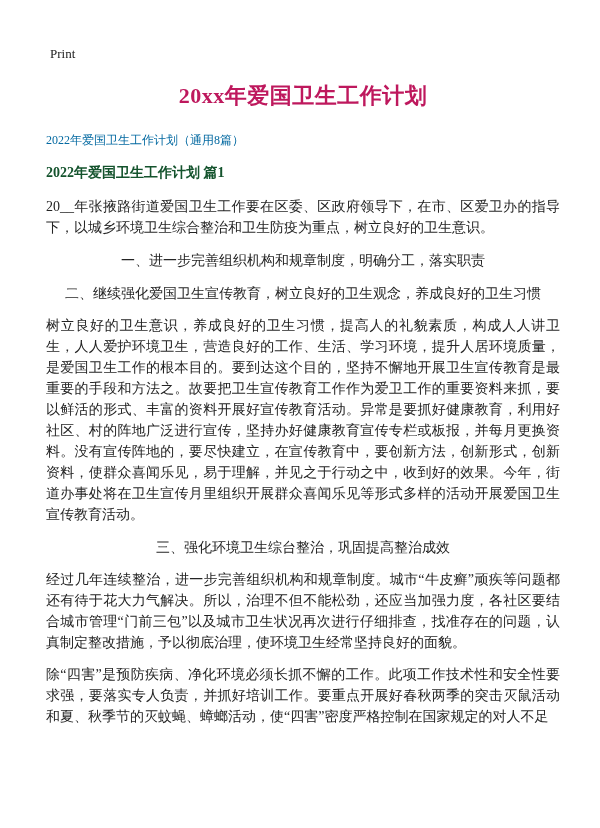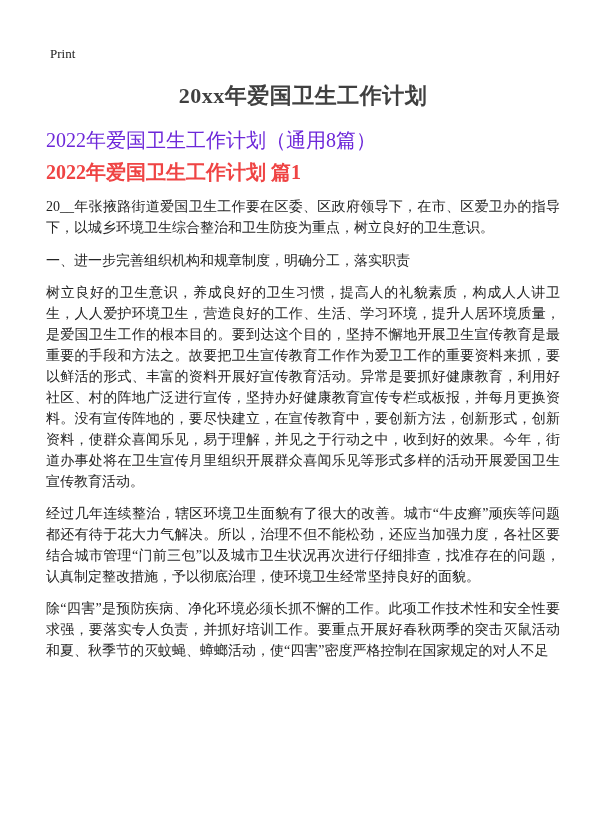--- a/index.html
+++ b/index.html
@@ -28,64 +28,66 @@
     color: #222222;
     display: inline-block;
     cursor: pointer;
   }
   .doc-title {
     font-size: 22px;
     line-height: 26px;
     font-weight: bold;
     text-align: center;
     margin: 6px 0 21px 0;
-    color: #404040;
+    color: #be185d;
     letter-spacing: 0.5px;
   }
   .doc-subtitle {
-    font-size: 20px;
+    font-size: 12px;
     line-height: 21px;
     margin: 7px 0 11px 0;
-    color: #6d28d9;
+    color: #0369a1;
   }
   .doc-heading {
-    font-size: 20px;
+    font-size: 14px;
     line-height: 21px;
     font-weight: bold;
     margin: 0 0 13px 0;
-    color: #ef4444;
+    color: #14532d;
   }
   .doc-body p {
     font-size: 14px;
     line-height: 21px;
     margin: 0 0 11px 0;
     text-align: justify;
     text-justify: inter-ideograph;
     color: #242424;
     word-break: break-all;
   }
   .doc-body p.section-heading {
-    text-align: left;
+    text-align: center;
     margin-top: 12px;
   }
 </style>
 </head>
 <body>
 
 <div class="page">
 
   <div class="print-link">Print</div>
 
   <h1 class="doc-title">20xx年爱国卫生工作计划</h1>
 
   <p class="doc-subtitle">2022年爱国卫生工作计划（通用8篇）</p>
 
   <p class="doc-heading">2022年爱国卫生工作计划 篇1</p>
 
   <div class="doc-body">
       <p class="paragraph">20__年张掖路街道爱国卫生工作要在区委、区政府领导下，在市、区爱卫办的指导下，以城乡环境卫生综合整治和卫生防疫为重点，树立良好的卫生意识。</p>
       <p class="section-heading">一、进一步完善组织机构和规章制度，明确分工，落实职责</p>
+      <p class="section-heading">二、继续强化爱国卫生宣传教育，树立良好的卫生观念，养成良好的卫生习惯</p>
       <p class="paragraph">树立良好的卫生意识，养成良好的卫生习惯，提高人的礼貌素质，构成人人讲卫生，人人爱护环境卫生，营造良好的工作、生活、学习环境，提升人居环境质量，是爱国卫生工作的根本目的。要到达这个目的，坚持不懈地开展卫生宣传教育是最重要的手段和方法之。故要把卫生宣传教育工作作为爱卫工作的重要资料来抓，要以鲜活的形式、丰富的资料开展好宣传教育活动。异常是要抓好健康教育，利用好社区、村的阵地广泛进行宣传，坚持办好健康教育宣传专栏或板报，并每月更换资料。没有宣传阵地的，要尽快建立，在宣传教育中，要创新方法，创新形式，创新资料，使群众喜闻乐见，易于理解，并见之于行动之中，收到好的效果。今年，街道办事处将在卫生宣传月里组织开展群众喜闻乐见等形式多样的活动开展爱国卫生宣传教育活动。</p>
-      <p class="paragraph">经过几年连续整治，辖区环境卫生面貌有了很大的改善。城市“牛皮癣”顽疾等问题都还有待于花大力气解决。所以，治理不但不能松劲，还应当加强力度，各社区要结合城市管理“门前三包”以及城市卫生状况再次进行仔细排查，找准存在的问题，认真制定整改措施，予以彻底治理，使环境卫生经常坚持良好的面貌。</p>
+      <p class="section-heading">三、强化环境卫生综台整治，巩固提高整治成效</p>
+      <p class="paragraph">经过几年连续整治，进一步完善组织机构和规章制度。城市“牛皮癣”顽疾等问题都还有待于花大力气解决。所以，治理不但不能松劲，还应当加强力度，各社区要结合城市管理“门前三包”以及城市卫生状况再次进行仔细排查，找准存在的问题，认真制定整改措施，予以彻底治理，使环境卫生经常坚持良好的面貌。</p>
       <p class="paragraph">除“四害”是预防疾病、净化环境必须长抓不懈的工作。此项工作技术性和安全性要求强，要落实专人负责，并抓好培训工作。要重点开展好春秋两季的突击灭鼠活动和夏、秋季节的灭蚊蝇、蟑螂活动，使“四害”密度严格控制在国家规定的对人不足</p>
     </div>
 
 </div>
 
 </body></html>

